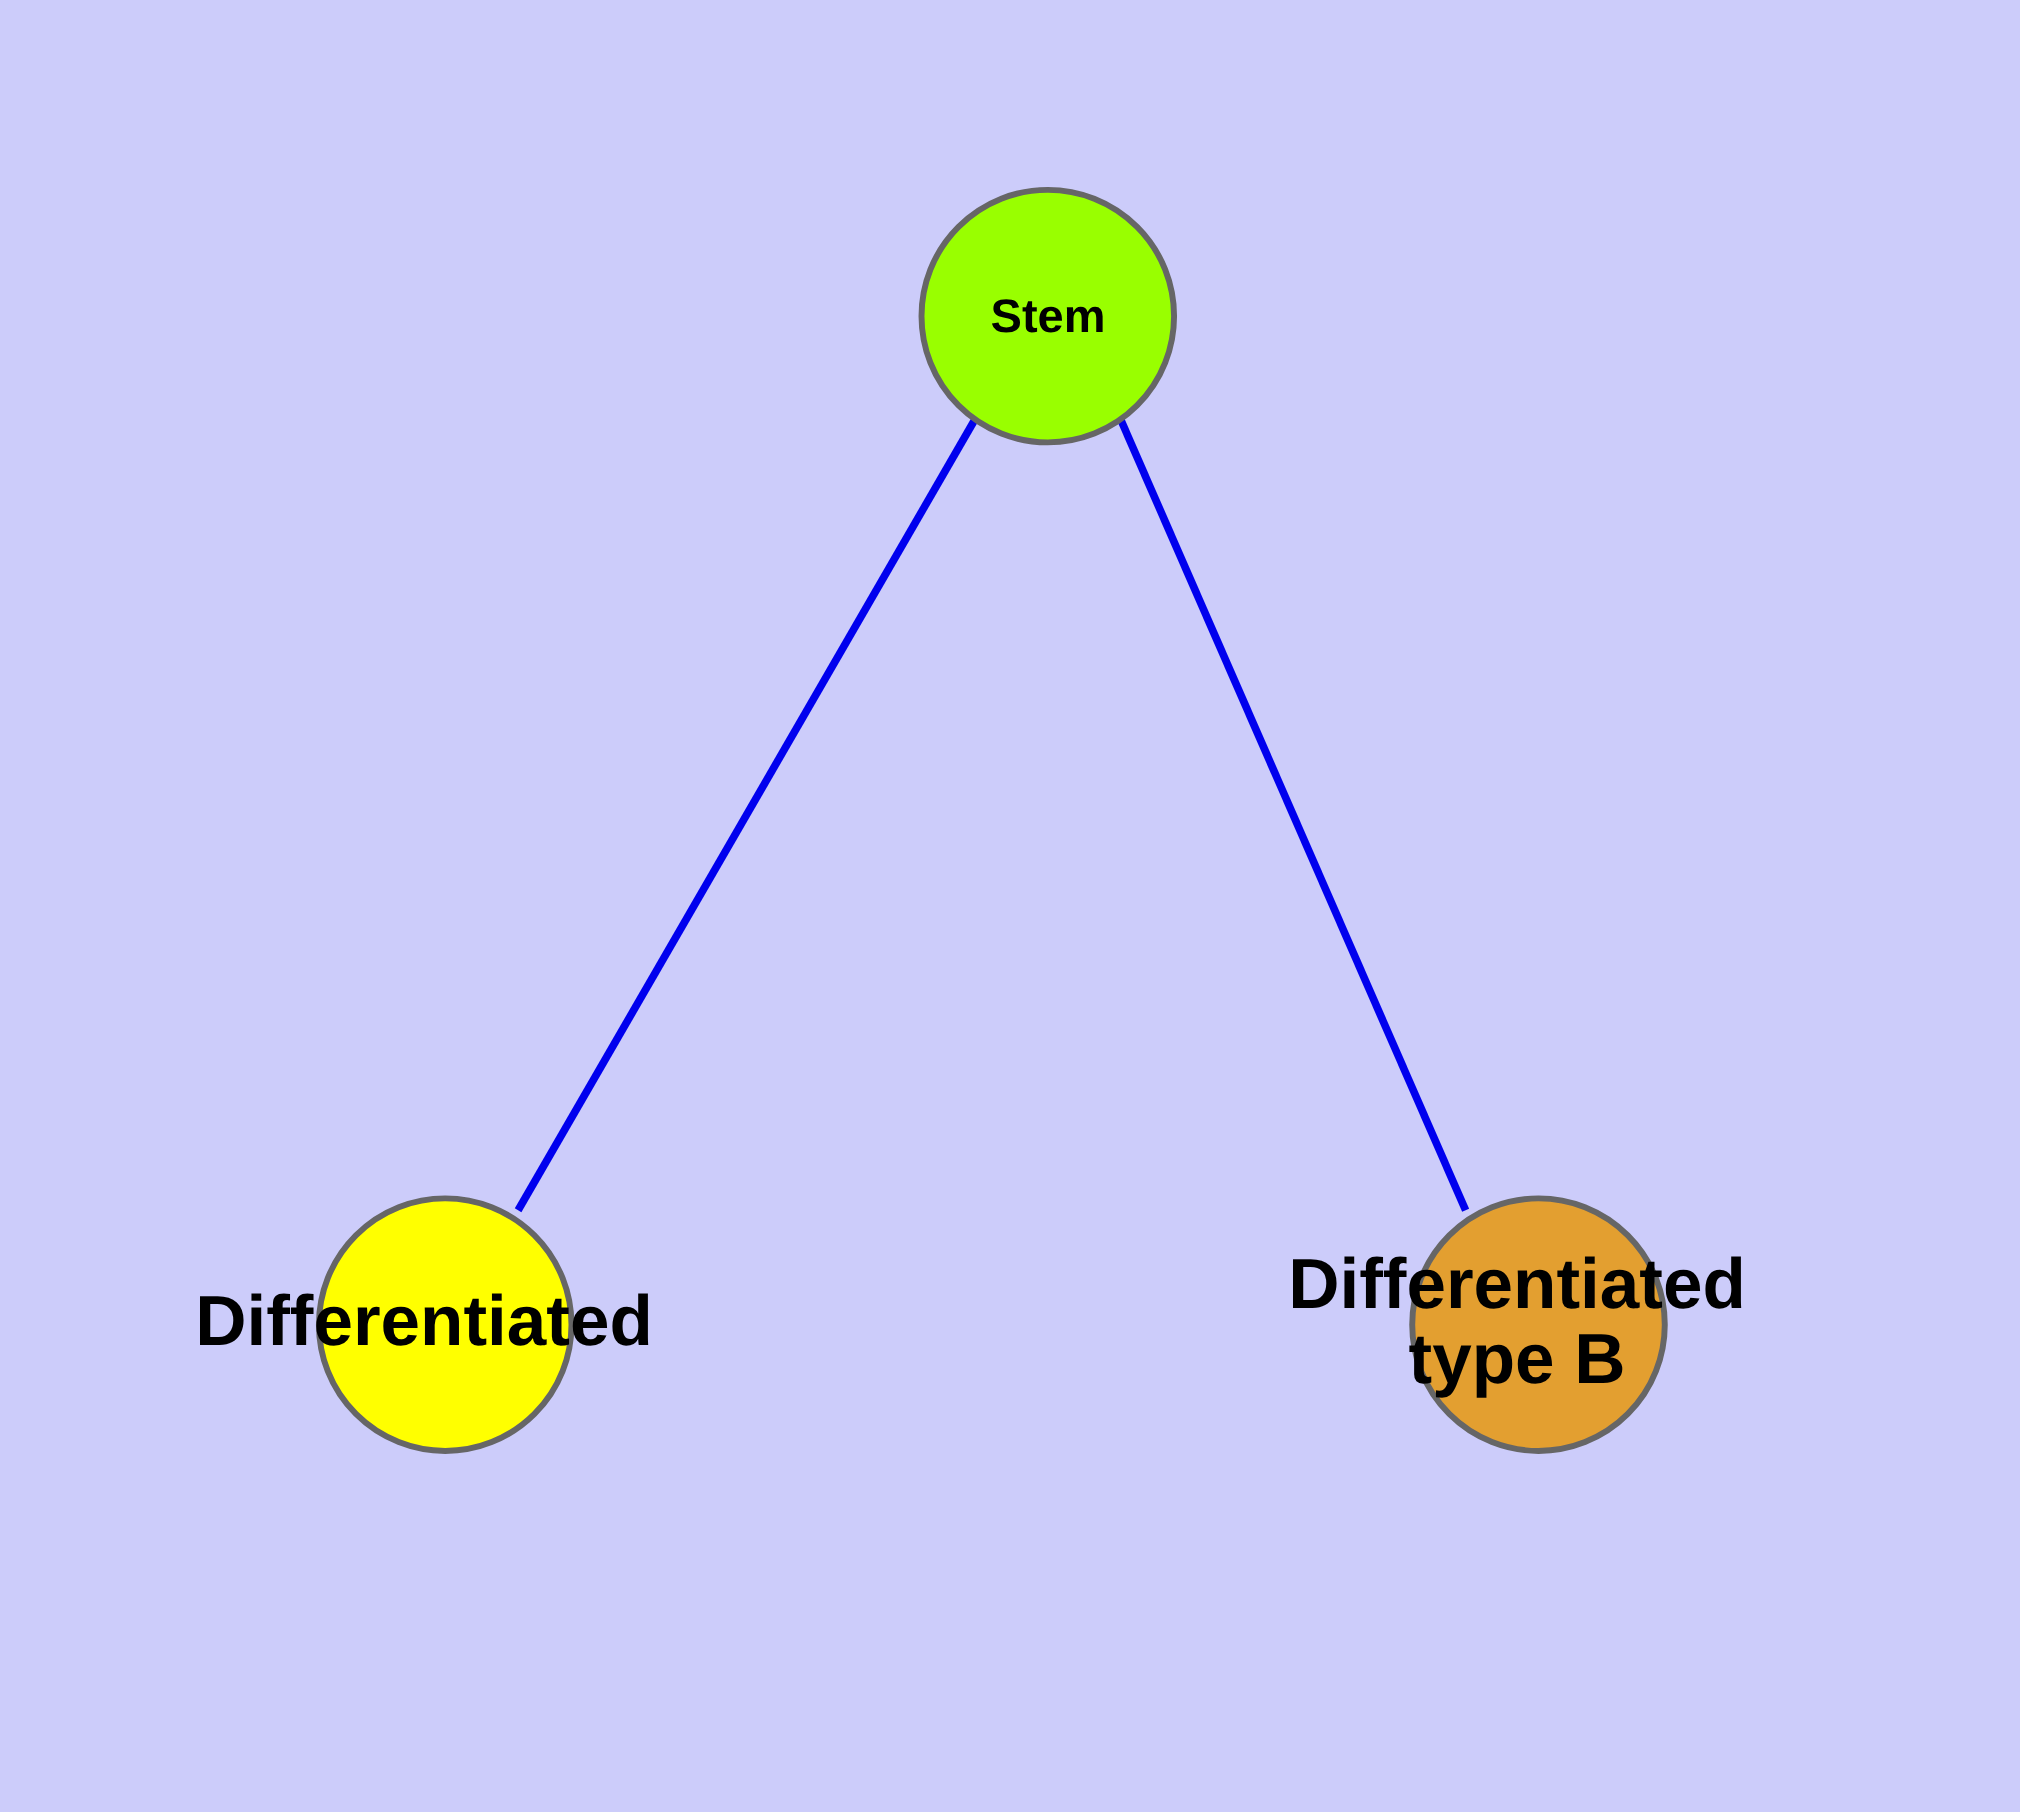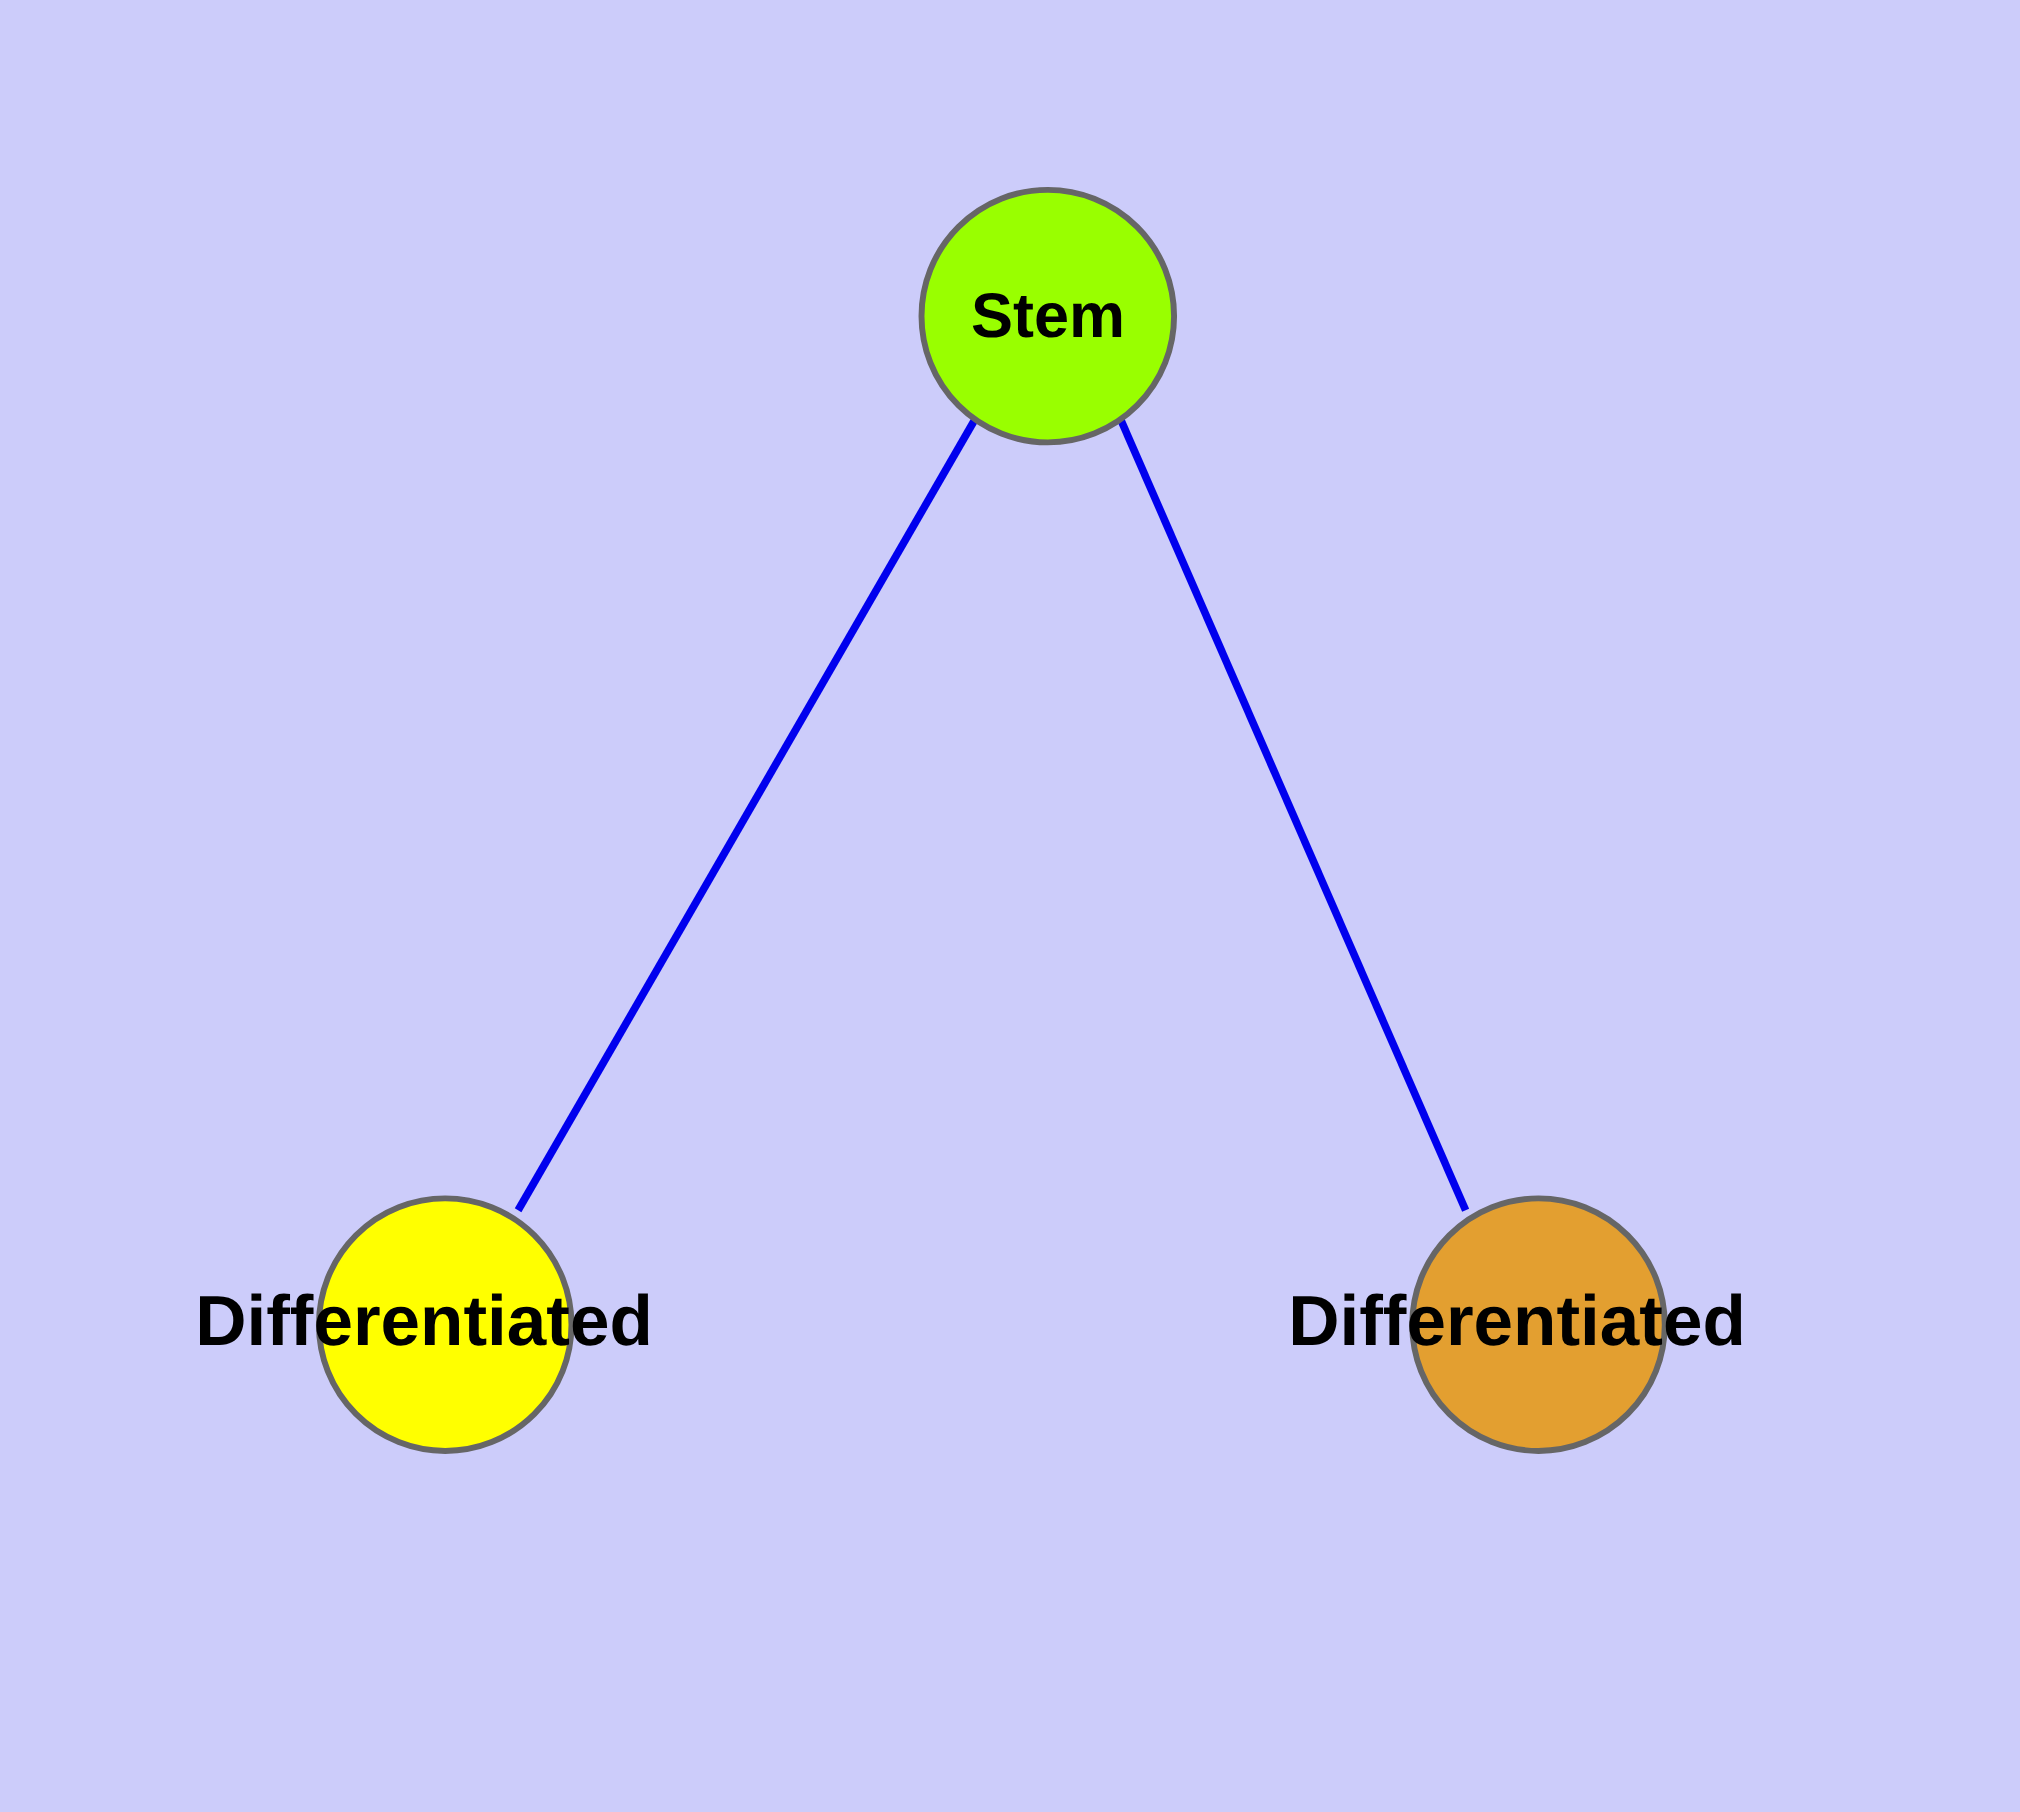--- a/index.html
+++ b/index.html
@@ -33,21 +33,21 @@
     position: absolute;
     text-align: center;
     color: #000000;
     font-weight: bold;
     line-height: 1.06;
     white-space: nowrap;
     pointer-events: none;
     text-rendering: geometricPrecision;
   }
   .label-stem {
-    font-size: 63px;
+    font-size: 47px;
     left: 1048px;
     top: 316px;
     transform: translate(-50%, -50%);
   }
   .label-a {
     font-size: 71px;
     left: 424px;
     top: 1322px;
     transform: translate(-50%, -50%);
   }
@@ -85,16 +85,17 @@
   <div class="node-label label-stem">
     <span class="label-line">Stem</span>
   </div>
 
   <div class="node-label label-a">
     <span class="label-line">Differentiated</span>
   </div>
 
   <div class="node-label label-b">
     <span class="label-line">Differentiated</span>
+    <span class="label-line">type B</span>
   </div>
 
 </div>
 
 
 </body></html>

